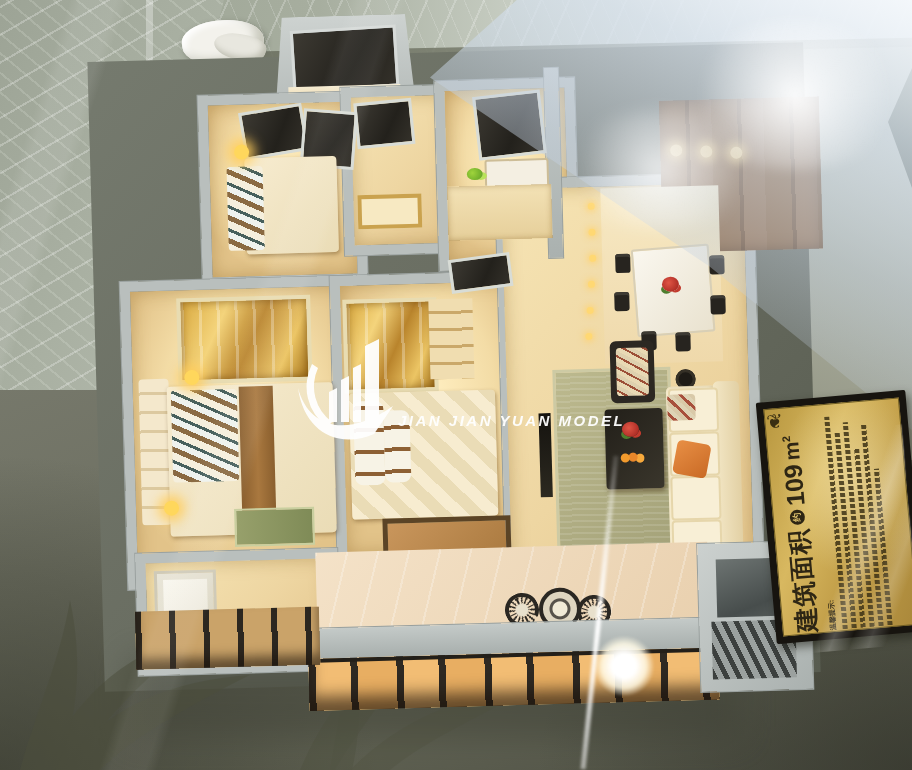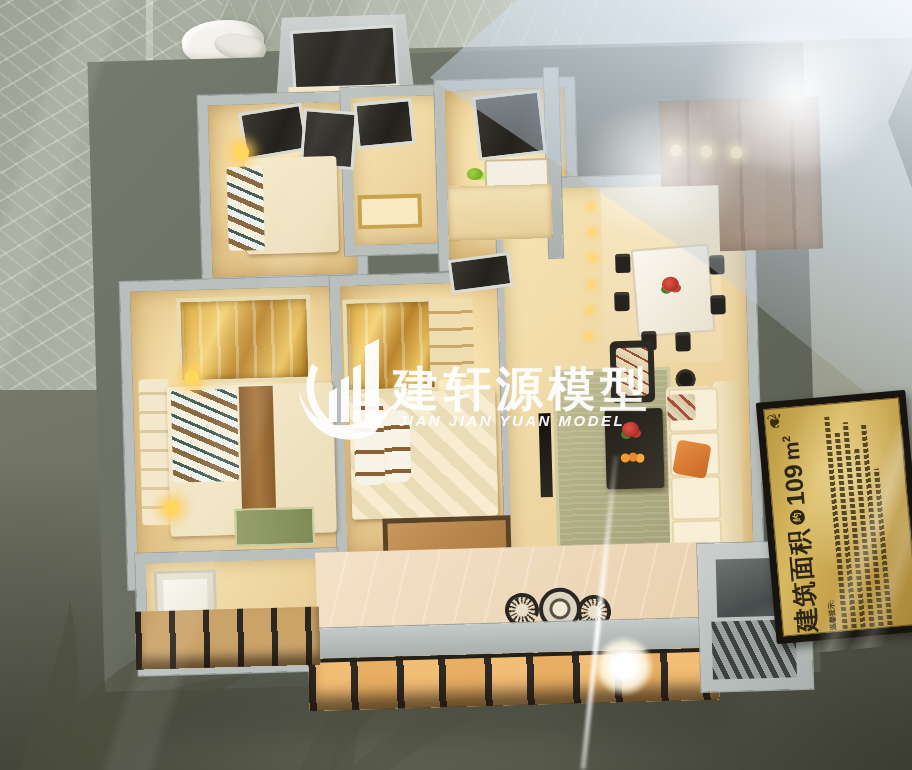--- a/index.html
+++ b/index.html
@@ -385,17 +385,16 @@
     <svg class="wm-logo" viewBox="0 0 100 116">
       <g fill="#ffffff">
         <path d="M22 38 A44 44 0 0 0 36 92 L31 97 A50 50 0 0 1 16 34 Z"></path>
         <polygon points="33,62 41,58 41,92 33,92"></polygon>
         <polygon points="45,50 53,46 53,92 45,92"></polygon>
         <polygon points="57,38 65,34 65,92 57,92"></polygon>
         <polygon points="69,16 83,9 83,92 69,92"></polygon>
         <path d="M2 58 C12 96 48 110 97 76 L78 104 C40 120 8 100 2 58 Z"></path>
       </g>
     </svg>
-    <div class="wm-cn">建轩源模型</div>
     <div class="wm-en">JIAN JIAN YUAN MODEL</div>
   </div>
 
 </div>
 
 </body></html>

